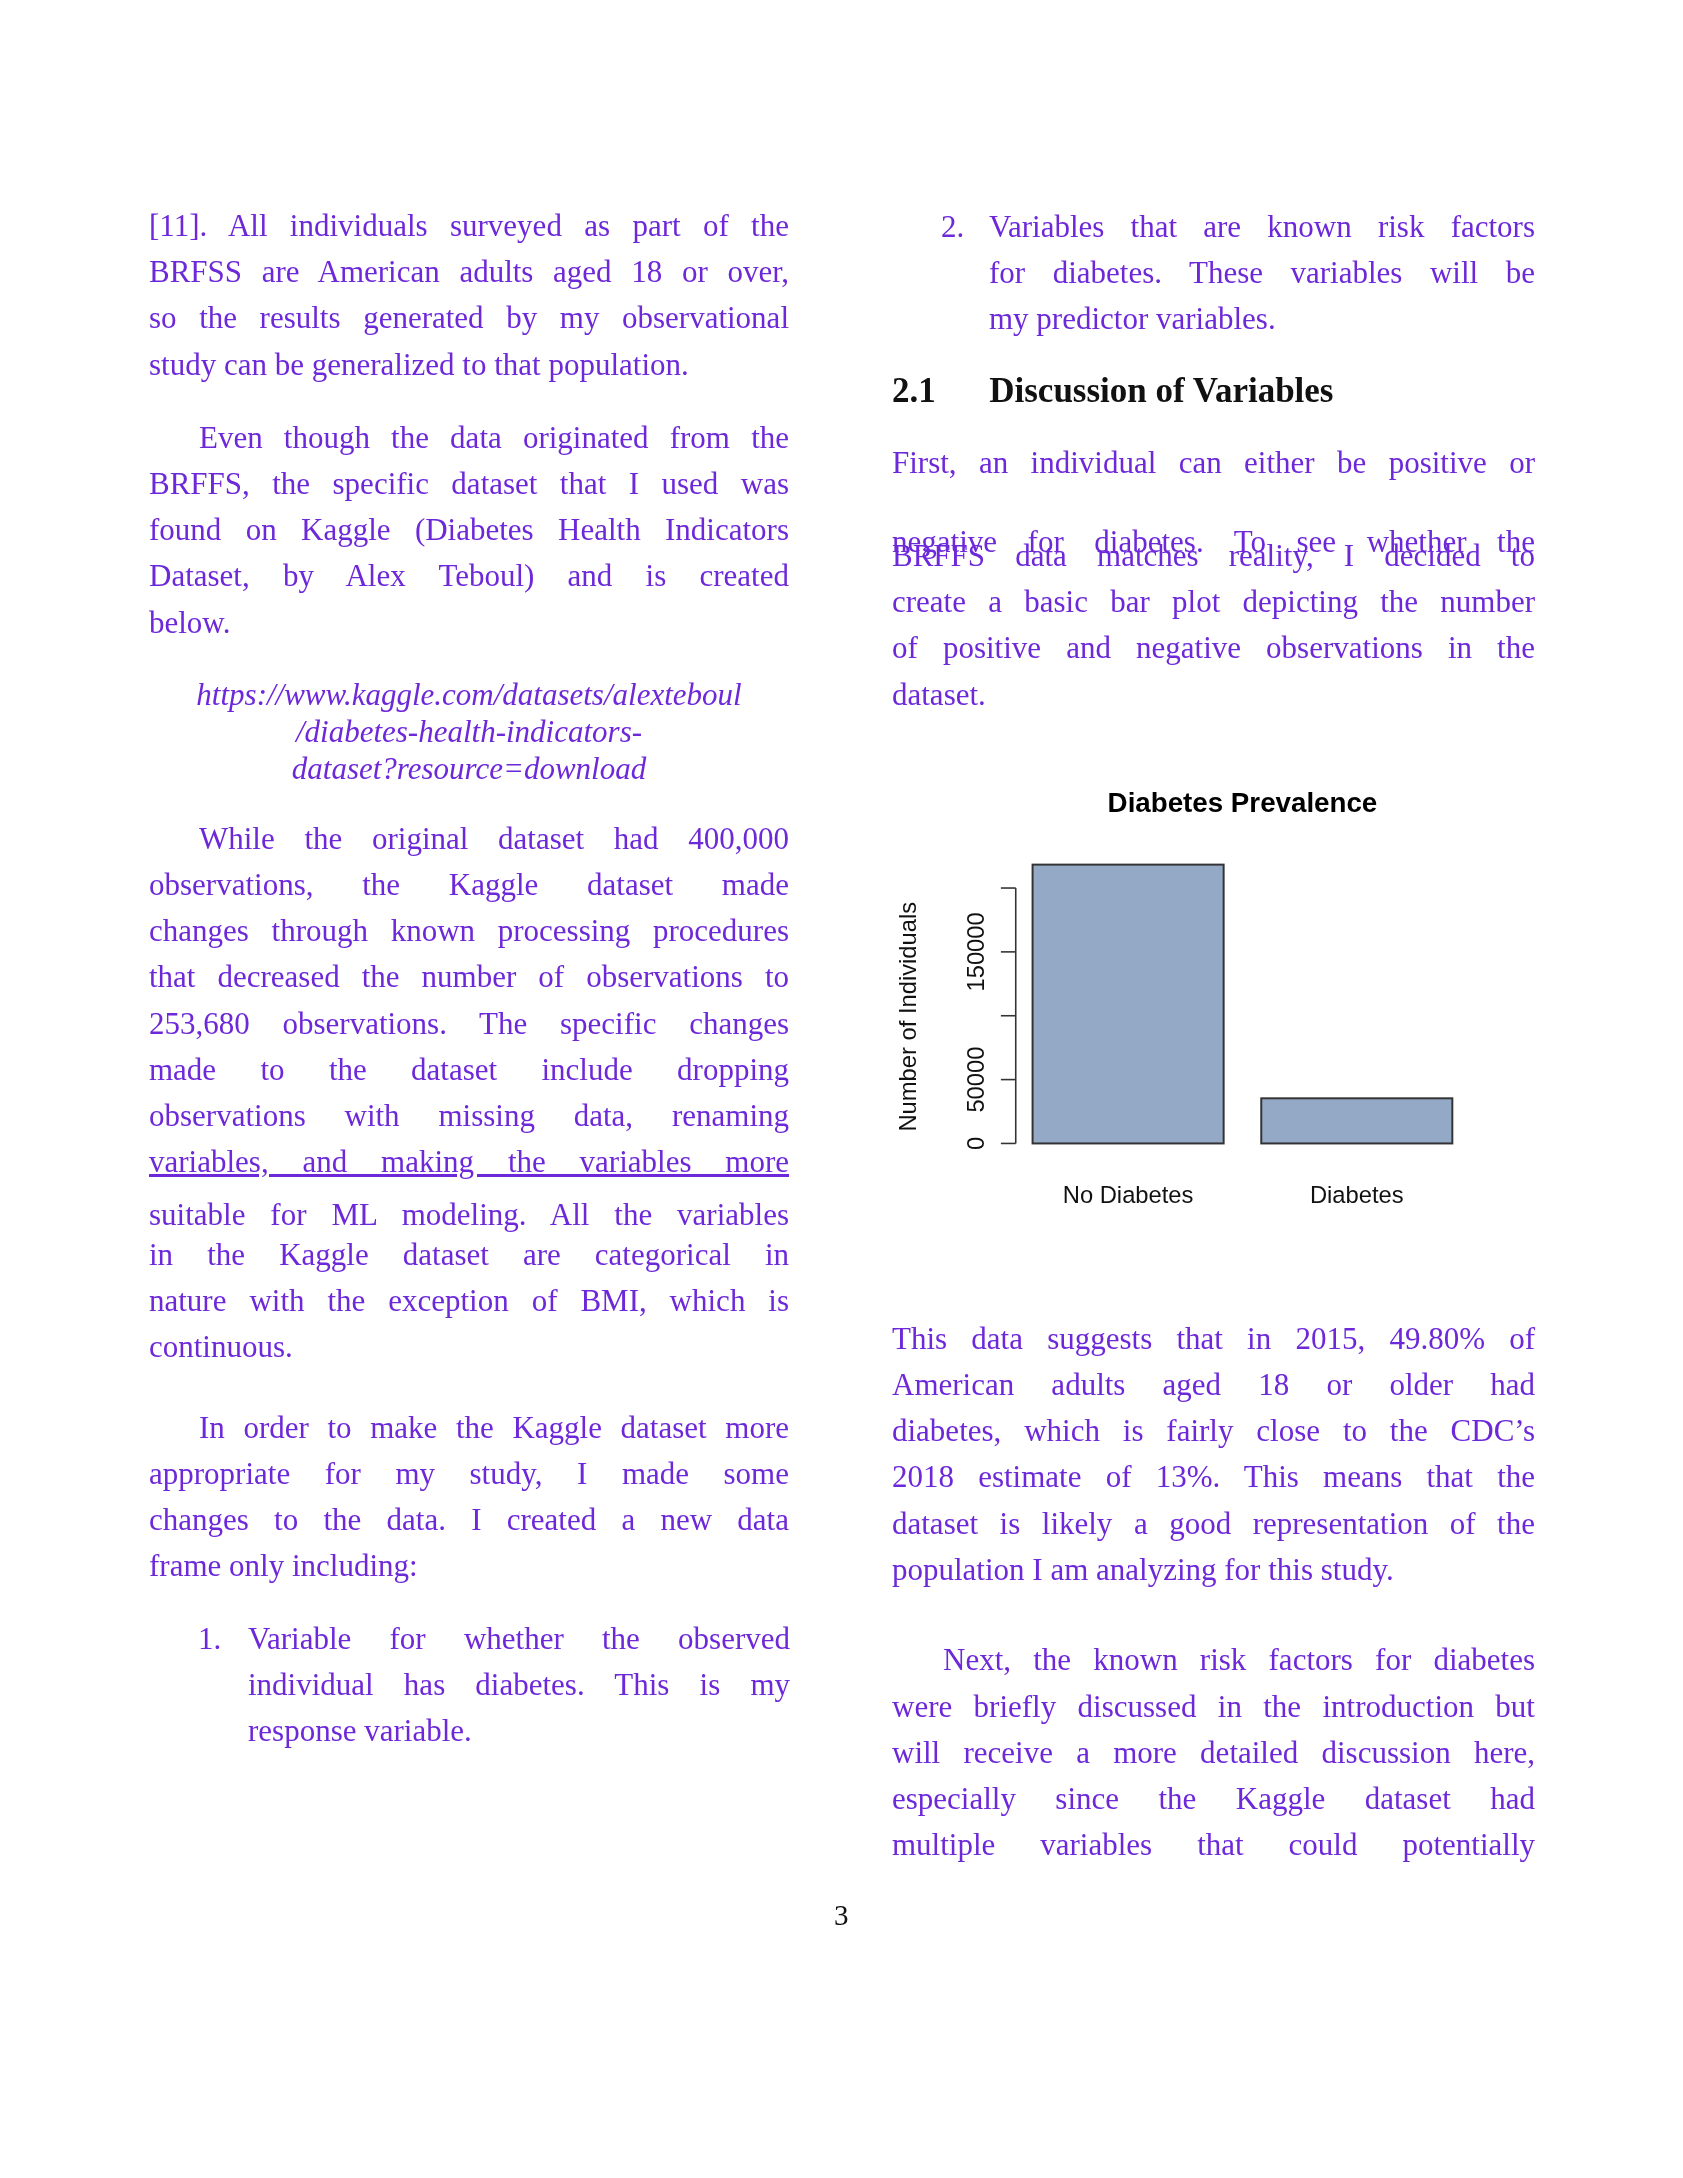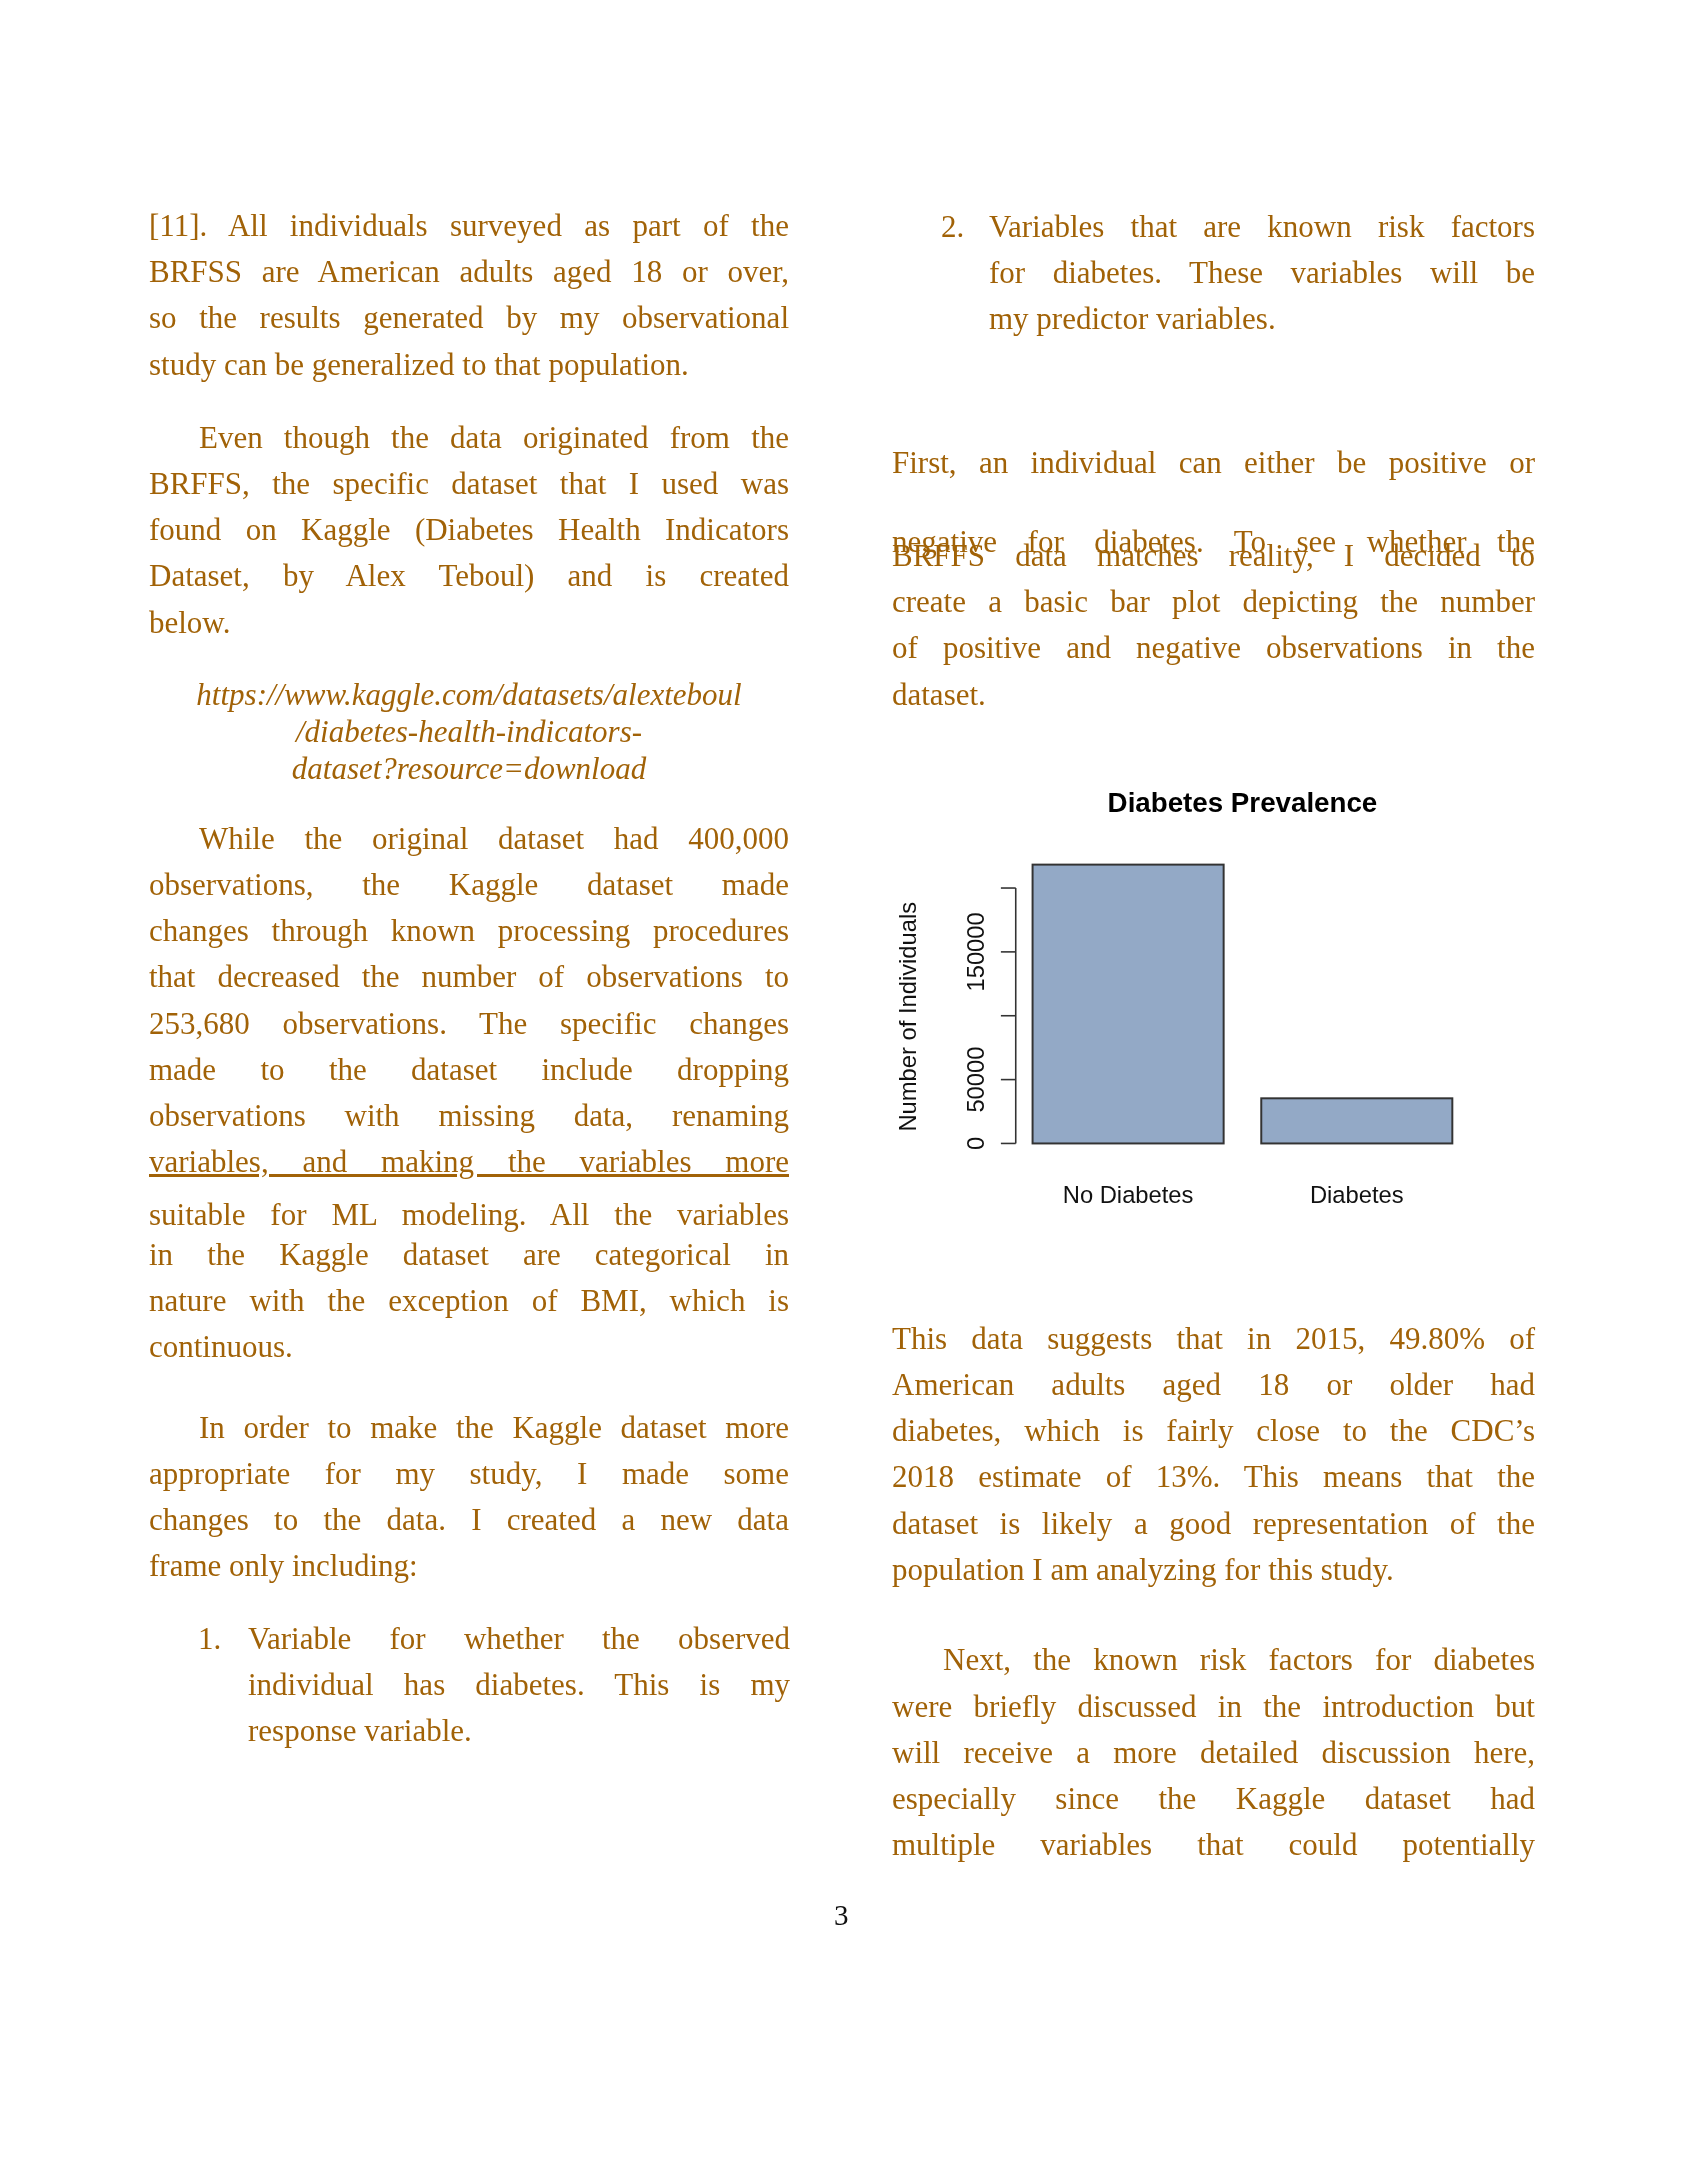--- a/index.html
+++ b/index.html
@@ -2,21 +2,21 @@
 <html><head>
 <meta charset="utf-8">
 <style>
   html, body { margin: 0; padding: 0; background: #ffffff; }
   body { width: 1683px; height: 2178px; position: relative; overflow: hidden; }
   .page { position: absolute; left: 0; top: 0; width: 1683px; height: 2178px; background: #fff; }
   .ln {
     position: absolute; white-space: nowrap;
     font-family: "DejaVu Serif", "Liberation Serif", serif;
     font-family: "Liberation Serif", serif;
-    font-size: 31px; color: #a16207; line-height: 1;
+    font-size: 31px; color: #6d28d9; line-height: 1;
   }
   .j { text-align: justify; text-align-last: justify; }
   .it { font-style: italic; text-align: center; }
   .h2 {
     position: absolute; font-family: "Liberation Serif", serif; font-weight: bold;
     font-size: 35px; color: #111; white-space: nowrap; line-height: 1;
   }
   .pnum { position: absolute; font-family: "Liberation Serif", serif; font-size: 29px; color:#111; line-height:1; }
   svg text { font-family: "Liberation Sans", sans-serif; }
 </style>
@@ -77,20 +77,25 @@
       <div class="ln j" style="left: 892px; width: 643px; top: 1461px;">2018 estimate of 13%. This means that the</div>
       <div class="ln j" style="left: 892px; width: 643px; top: 1508px;">dataset is likely a good representation of the</div>
       <div class="ln" style="left: 892px; width: 643px; top: 1554px;">population I am analyzing for this study.</div>
       <div class="ln j" style="left: 943px; width: 592px; top: 1644px;">Next, the known risk factors for diabetes</div>
       <div class="ln j" style="left: 892px; width: 643px; top: 1691px;">were briefly discussed in the introduction but</div>
       <div class="ln j" style="left: 892px; width: 643px; top: 1737px;">will receive a more detailed discussion here,</div>
       <div class="ln j" style="left: 892px; width: 643px; top: 1783px;">especially since the Kaggle dataset had</div>
       <div class="ln j" style="left: 892px; width: 643px; top: 1829px;">multiple variables that could potentially</div>
     </div>
 
+  <div class="h2" style="left:892px; top:373px;">
+    <span>2.1</span>
+    <span style="display:inline-block; width:36px;"></span>
+    <span>Discussion of Variables</span>
+  </div>
 
   <svg id="chart" style="position:absolute; left:0; top:0;" width="1683" height="2178" viewBox="0 0 1700 2200">
     <text id="chart-title" x="1255" y="820" text-anchor="middle" font-size="28" font-weight="bold" fill="#000">Diabetes Prevalence</text>
     <text id="chart-ylabel" transform="translate(925,1027) rotate(-90)" text-anchor="middle" font-size="24" fill="#111">Number of Individuals</text>
     <g id="chart-marks">
         <line x1="1026" x2="1026" y1="1155" y2="897" stroke="#333" stroke-width="1.6"></line>
         <line x1="1011" x2="1026" y1="1155" y2="1155" stroke="#333" stroke-width="1.6"></line>
         <text transform="translate(994,1155) rotate(-90)" text-anchor="middle" font-size="24" fill="#111">0</text>
         <line x1="1011" x2="1026" y1="1090.5" y2="1090.5" stroke="#333" stroke-width="1.6"></line>
         <text transform="translate(994,1090.5) rotate(-90)" text-anchor="middle" font-size="24" fill="#111">50000</text>

